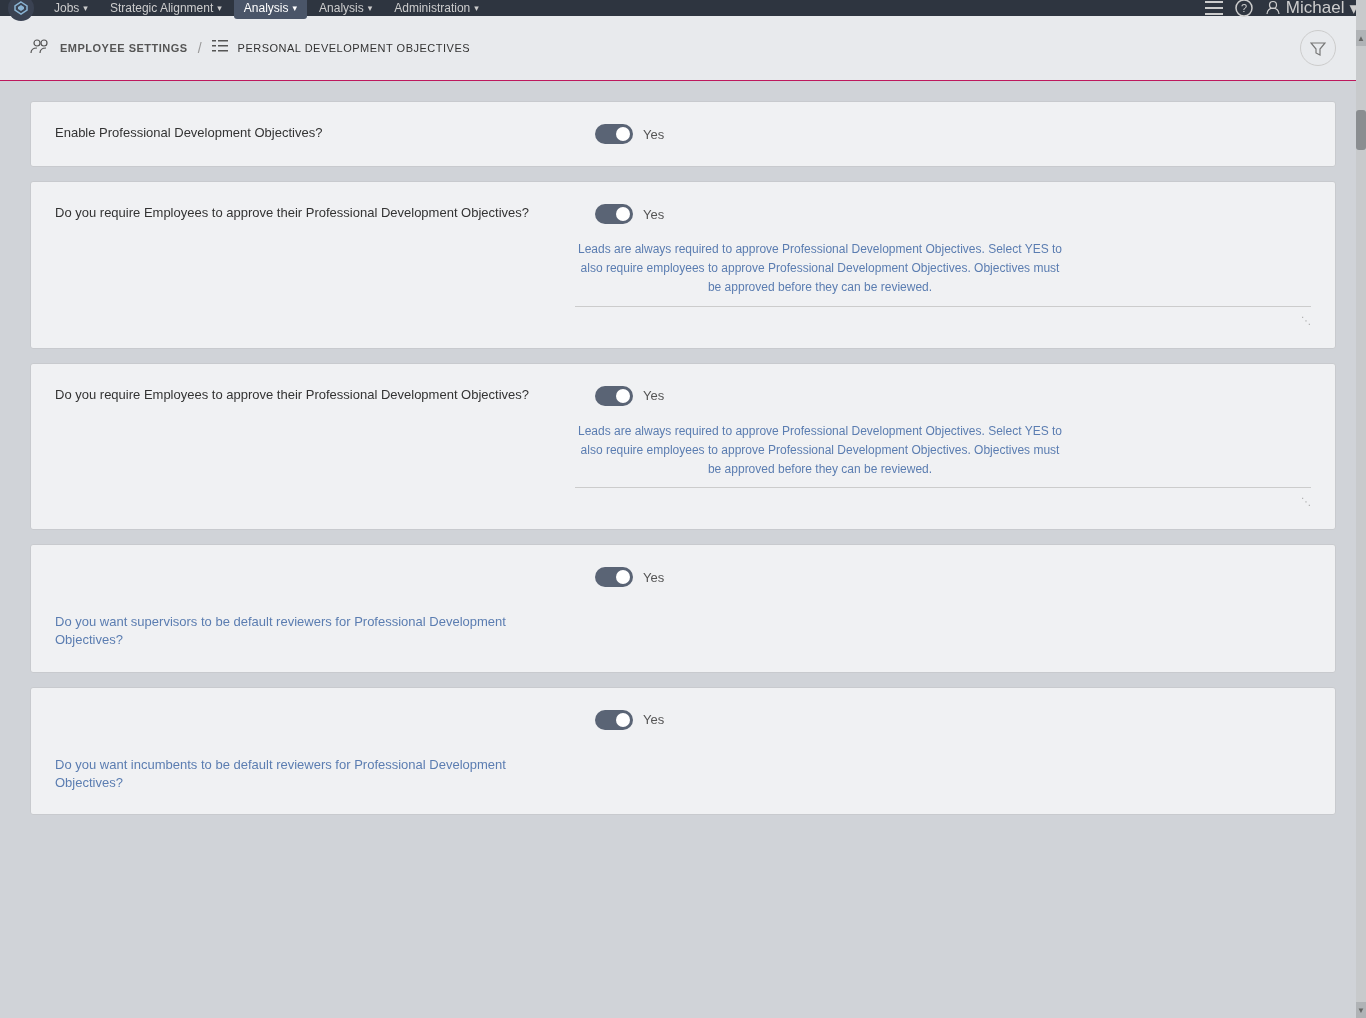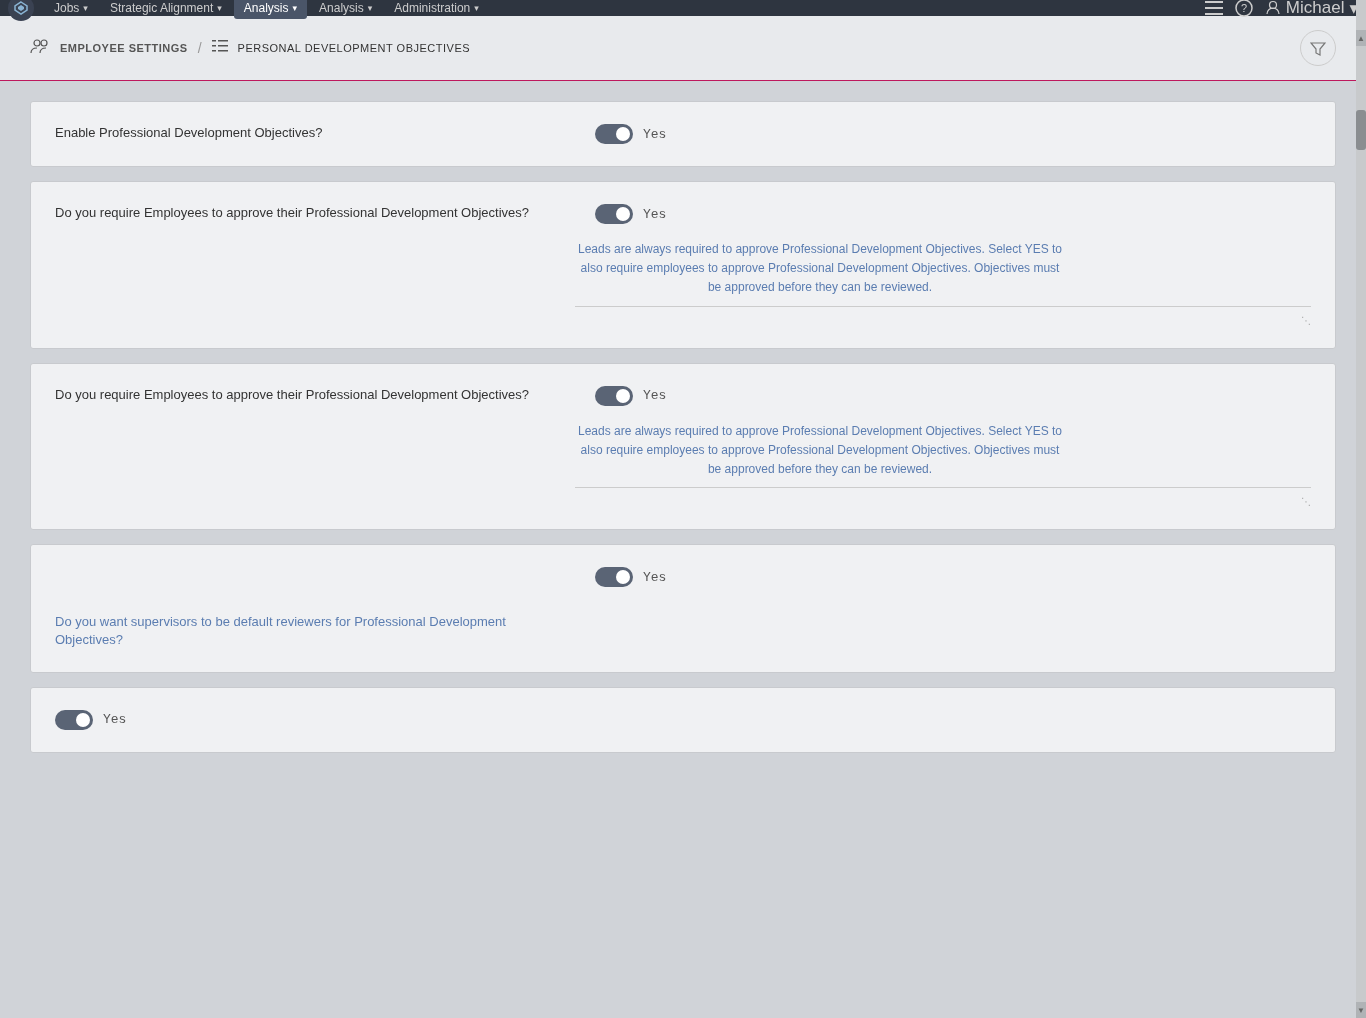--- a/index.html
+++ b/index.html
@@ -116,21 +116,20 @@
       line-height: 1.4;
     }
     .setting-question.link-style {
       color: #5b7db1;
       margin-top: 46px;
     }
     .setting-control {
       display: flex;
       align-items: center;
       gap: 10px;
-      font-family: Liberation Mono, monospace;
     }
     .setting-yes {
       color: #555;
       font-size: 13px;
     }
 
     
     .toggle-switch {
       position: relative;
       width: 38px;
@@ -366,20 +365,21 @@
             <div class="toggle-thumb right"></div>
           </div>
         </div>
         <span class="setting-yes">Yes</span>
       </div>
     </div>
   </div>
 
   <div class="setting-card">
     <div class="setting-row">
+      <div class="setting-question link-style">Do you want incumbents to be default reviewers for Professional Development Objectives?</div>
       <div class="setting-control">
         <div class="toggle-switch">
           <div class="toggle-track">
             <div class="toggle-thumb right"></div>
           </div>
         </div>
         <span class="setting-yes">Yes</span>
       </div>
     </div>
   </div>

